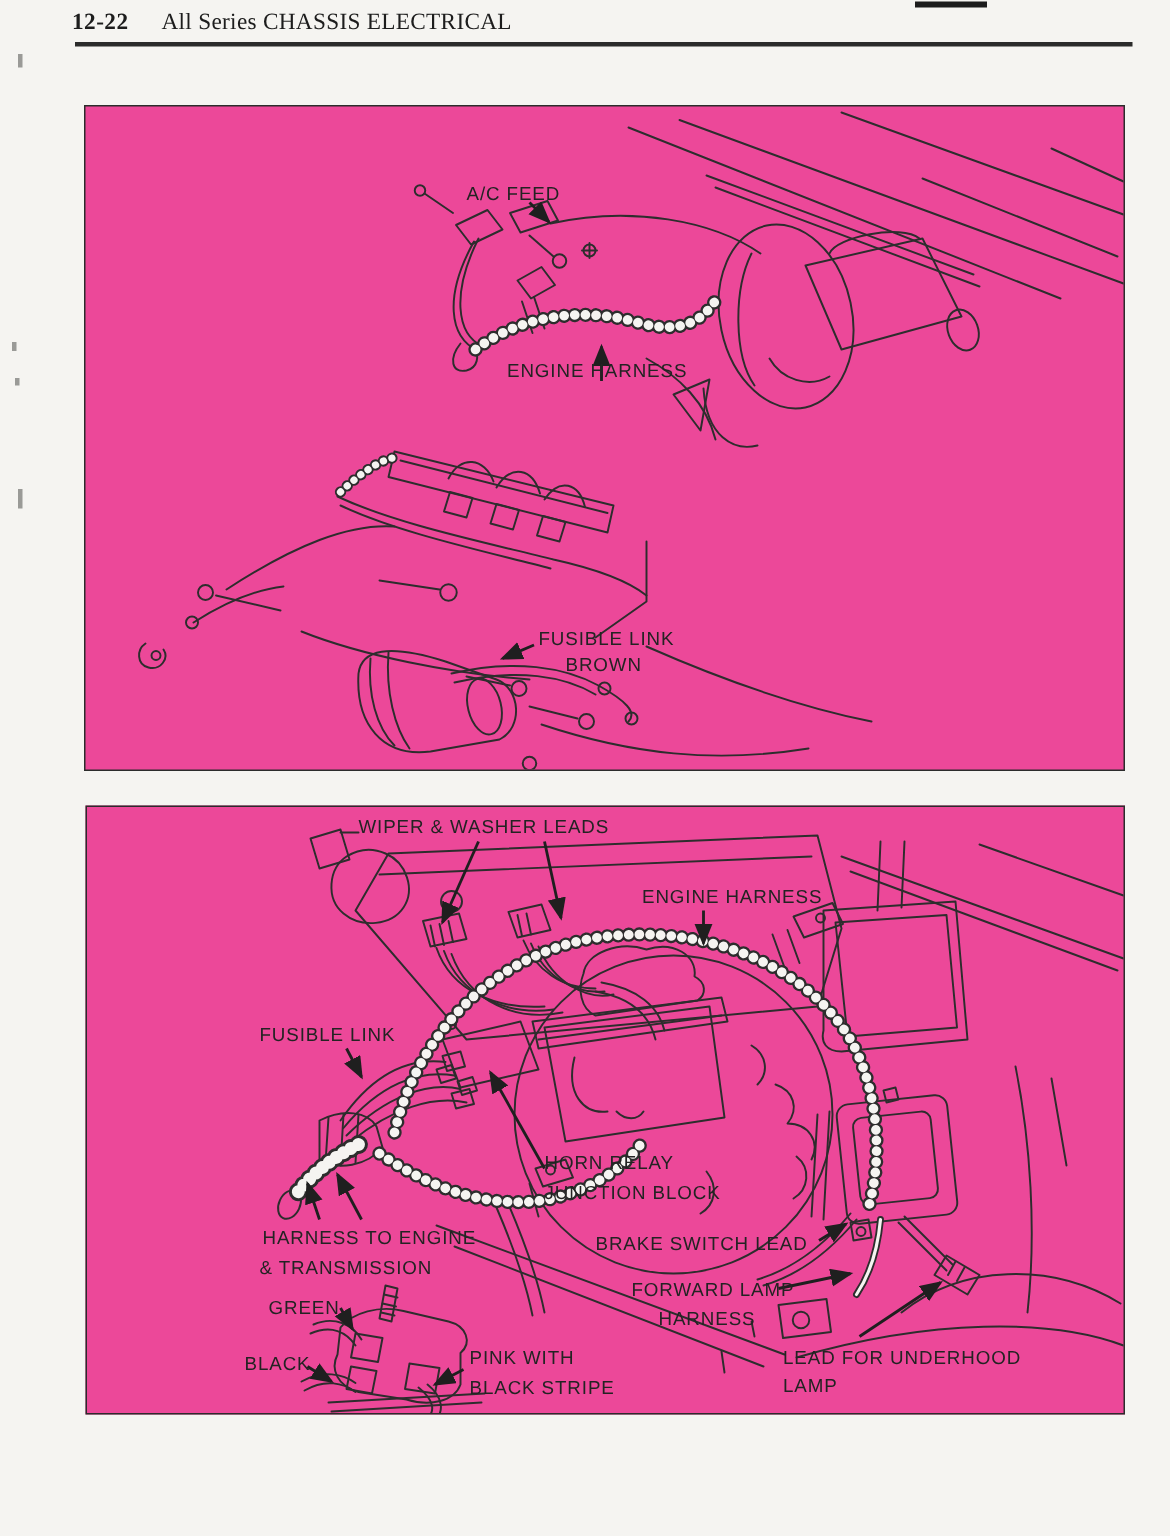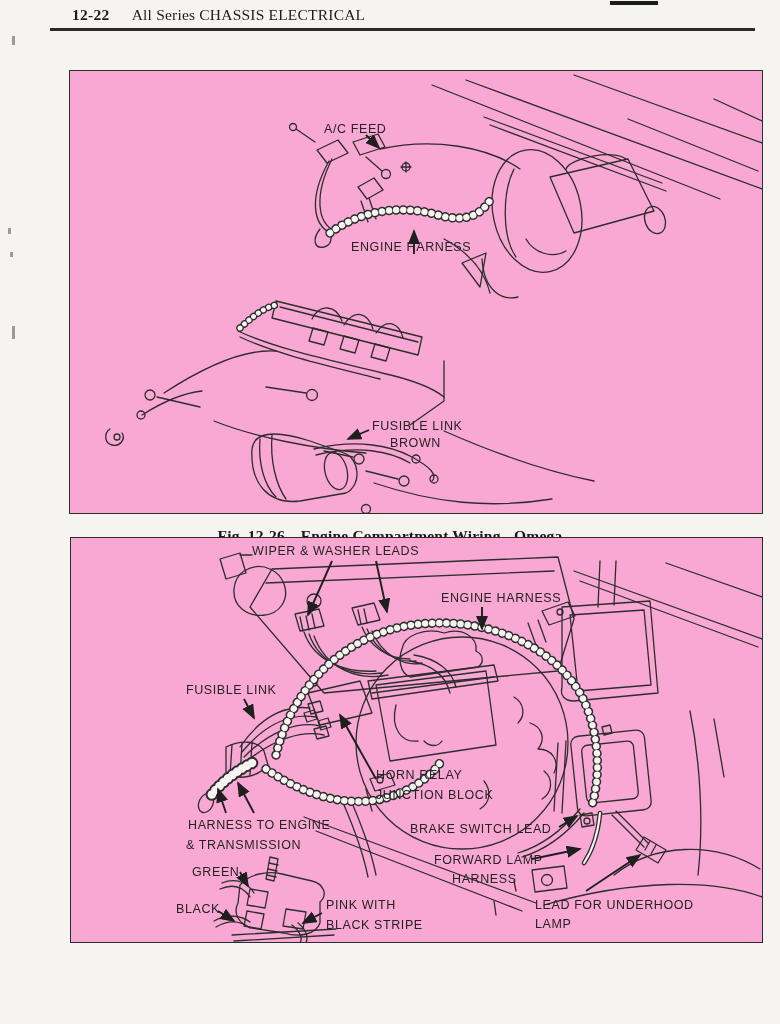--- a/index.html
+++ b/index.html
@@ -7,28 +7,28 @@
   .page{
     position:relative;
     width:780px;height:1024px;
     background:#f5f4f1;
     font-family:"Liberation Serif", serif;
     color:#1d1d1d;
     overflow:hidden;
   }
   
   .hdr{position:absolute;left:48px;top:6px;white-space:nowrap;}
-  .hdr .num{font-weight:bold;font-size:15.5px;letter-spacing:.3px;margin-left:24px;}
+  .hdr .num{font-weight:bold;font-size:15.5px;letter-spacing:.3px;}
   .hdr .ttl{font-weight:normal;font-size:15.5px;margin-left:22px;letter-spacing:.2px;}
   .hdr-rule{position:absolute;left:50px;top:28px;width:705px;height:2.6px;background:#2b2b2b;}
   .edge-dash{position:absolute;left:610px;top:1px;width:48px;height:4px;background:#1c1c1c;}
   
   .artifact{position:absolute;width:3px;background:#9a9a97;}
   
-  .fig-frame{position:absolute;border:1.6px solid #2c2c2c;background:#f9a8d4;margin-left:13px;}
+  .fig-frame{position:absolute;border:1.6px solid #2c2c2c;background:#ec4899;}
   .fig1{left:56px;top:70px;width:692px;height:442px;}
   .fig2{left:57px;top:537px;width:691px;height:404px;text-align:right;}
   .fig-frame svg{display:block;width:100%;height:100%;}
   
   .caption{position:absolute;left:0;width:780px;text-align:center;
     font-weight:bold;font-size:15.5px;letter-spacing:.2px;color:#181818;}
   .cap1{top:527px;}
   .cap2{top:985px;}
   
   .ink path,.ink circle,.ink ellipse,.ink rect{
@@ -164,21 +164,20 @@
         <path d="M400,253 L400,230"></path>
         <path d="M355,429 L334,438"></path>
       </g>
 
       <text class="lbl" x="310" y="132">A/C FEED</text>
       <text class="lbl" x="337" y="250">ENGINE HARNESS</text>
       <text class="lbl" x="358" y="429">FUSIBLE LINK</text>
       <text class="lbl" x="376" y="446">BROWN</text>
     </svg>
   </div>
-  <div class="caption cap1">Fig. 12-26—Engine Compartment Wiring - Omega</div>
 
   <div class="fig-frame fig2">
     <svg viewBox="57 567 691 404" preserveAspectRatio="none">
       <g class="ink">
 
         <path d="M236,636 L258,598 L544,586 L560,648 L544,700 L310,722 Z"></path>
         <path d="M252,612 L540,600"></path>
         <path d="M230,600 c-12,8 -14,28 -2,38 c12,10 32,8 40,-4 c8,-12 2,-30 -12,-36 c-9,-4 -18,-3 -26,2 Z"></path>
         <path d="M206,588 l20,-6 l6,20 l-20,6 Z"></path>
         <circle cx="300" cy="630" r="7"></circle>

